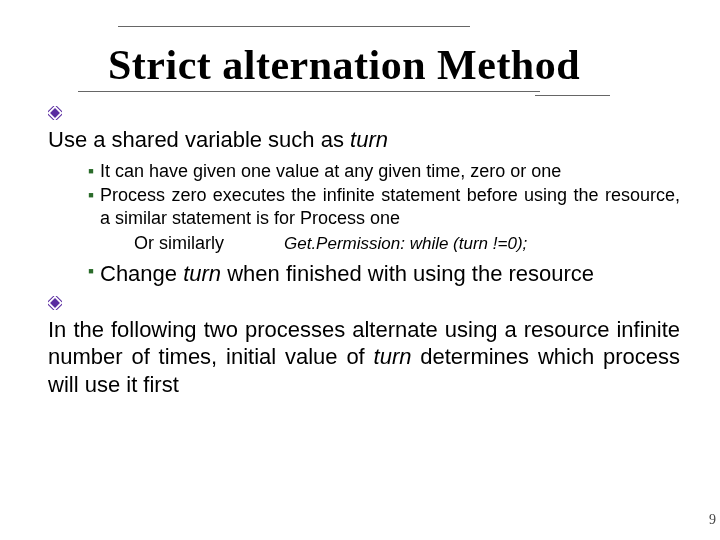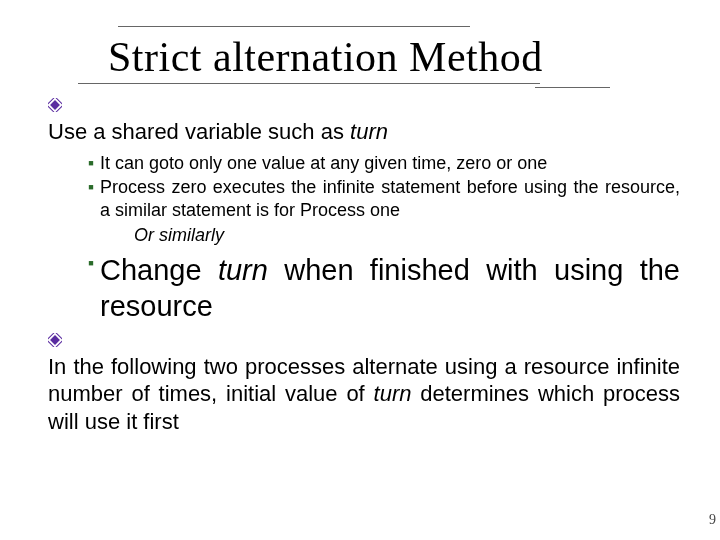--- a/index.html
+++ b/index.html
@@ -25,23 +25,23 @@
     margin-right: 10px;
   }
   .rule-top {
     border-top: 1px solid #666;
     margin-left: 40px;
     margin-right: 200px;
   }
   .title {
     font-family: "Times New Roman", Times, serif;
     font-size: 42px;
-    font-weight: 400;
+    font-weight: 700;
     color: #000;
-    margin: 6px 0 2px 30px;
+    margin: 14px 0 2px 30px;
     letter-spacing: 0.5px;
   }
   .rule-bottom-wrap {
     position: relative;
     margin-left: 0px;
   }
   .rule-bottom-main {
     border-top: 1px solid #666;
     margin-right: 130px;
   }
@@ -107,21 +107,20 @@
   }
   .or-row {
     display: flex;
     align-items: baseline;
     margin: 4px 0 6px 0;
   }
   .or-label {
     width: 150px;
     padding-left: 52px;
     font-size: 18px;
-    font-style: italic;
   }
   .or-code {
     font-size: 17px;
     font-style: italic;
   }
   .pagenum {
     position: absolute;
     right: 4px;
     bottom: 12px;
     font-size: 14px;
@@ -154,35 +153,36 @@
         </svg>
       </span>
       <span class="text nojust">
         <span>Use a shared variable such as </span><span class="ital">turn</span>
       </span>
     </div>
 
     <div class="lvl2-group">
       <div class="lvl2">
         <span class="bullet">■</span>
-        <span class="text">It can goto only one value at any given time, zero or one</span>
+        <span class="text">It can have given one value at any given time, zero or one</span>
       </div>
       <div class="lvl2">
         <span class="bullet">■</span>
         <span class="text">Process zero executes the infinite statement before using the resource, a similar statement is for Process one</span>
       </div>
 
 
       <div class="or-row">
         <span class="or-label">Or  similarly</span>
+        <span class="or-code">Get.Permission: while (turn !=0);</span>
       </div>
 
       <div class="lvl2">
         <span class="bullet">■</span>
-        <span class="text" style="font-size:29px;">
+        <span class="text" style="font-size:22px;">
           <span>Change </span><span class="ital">turn</span><span> when finished with using the resource</span>
         </span>
       </div>
     </div>
 
     <div class="lvl1">
       <span class="bullet">
         <svg width="14" height="14" viewBox="0 0 14 14">
           <rect x="3.5" y="3.5" width="7" height="7" fill="#5a2ca0" transform="rotate(45 7 7)"></rect>
           <rect x="1.2" y="1.2" width="11.6" height="11.6" fill="none" stroke="#5a2ca0" stroke-width="1" transform="rotate(45 7 7)"></rect>

